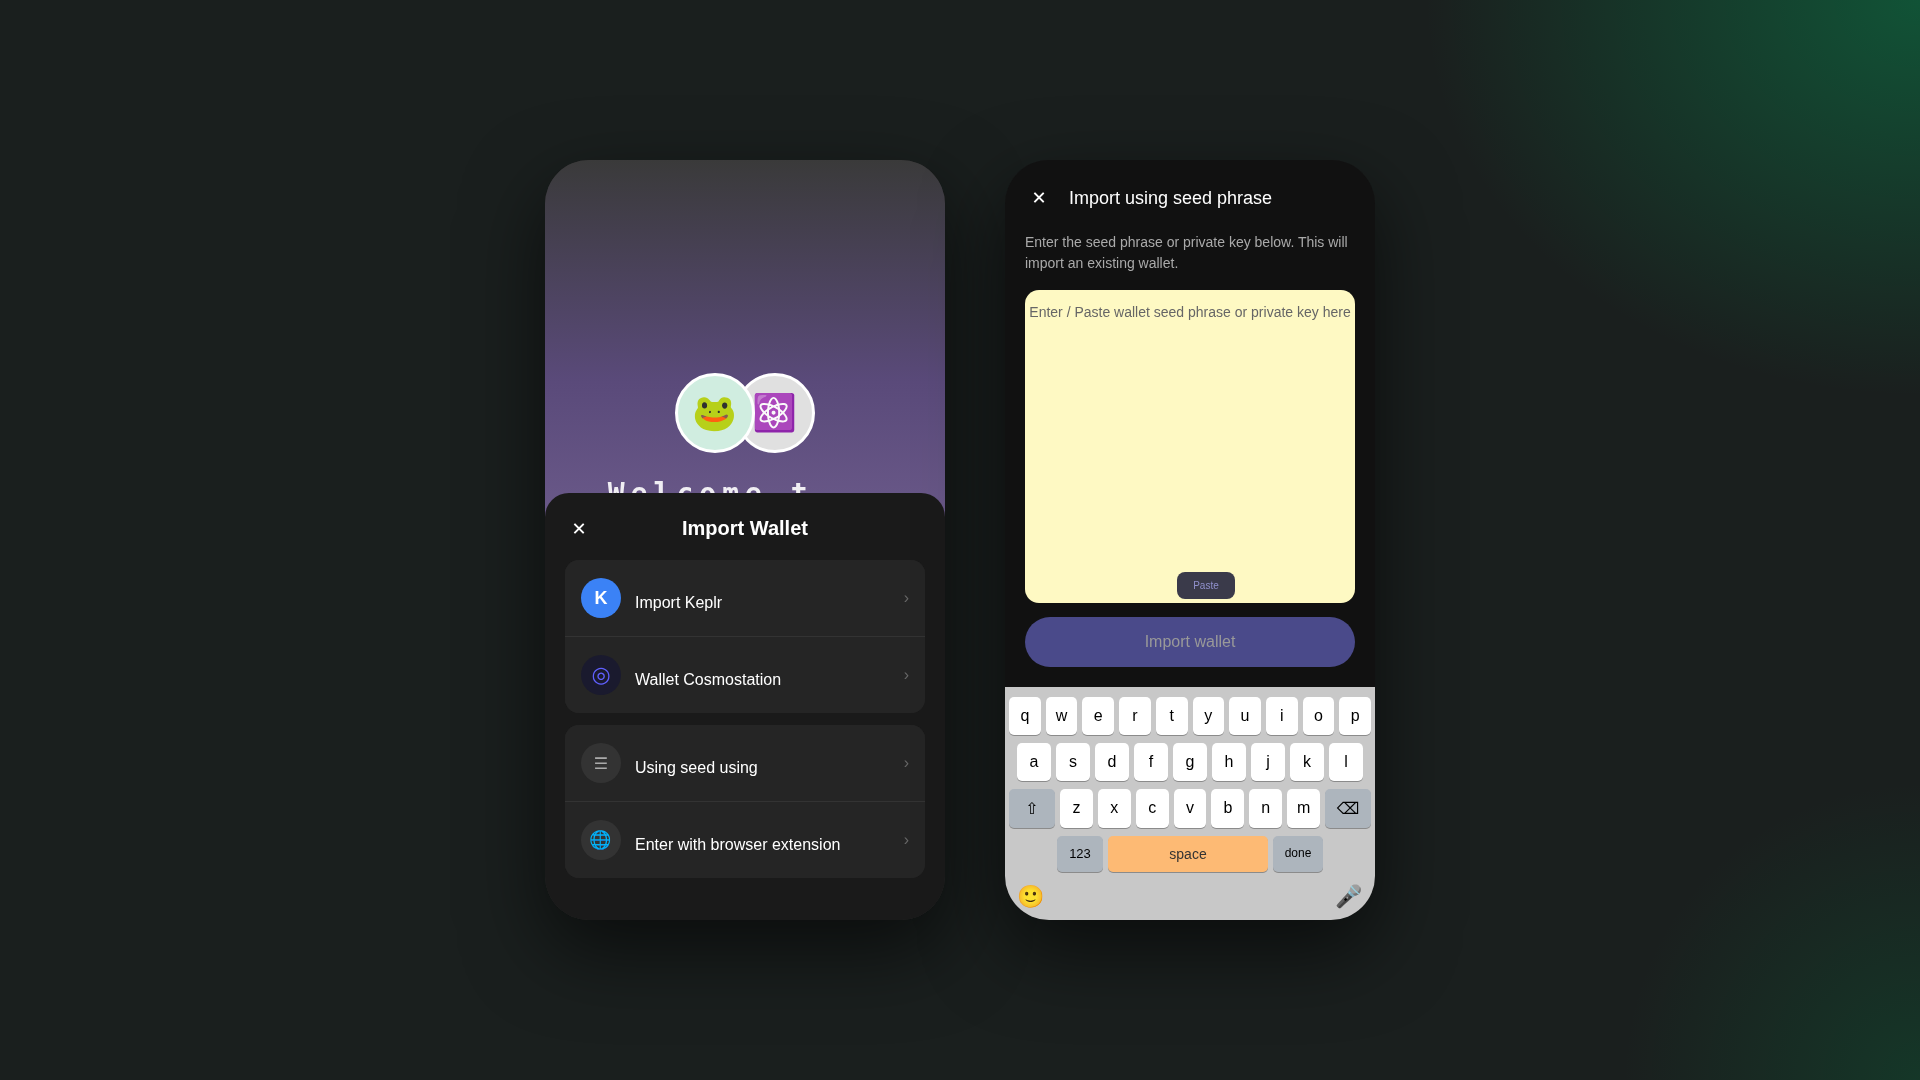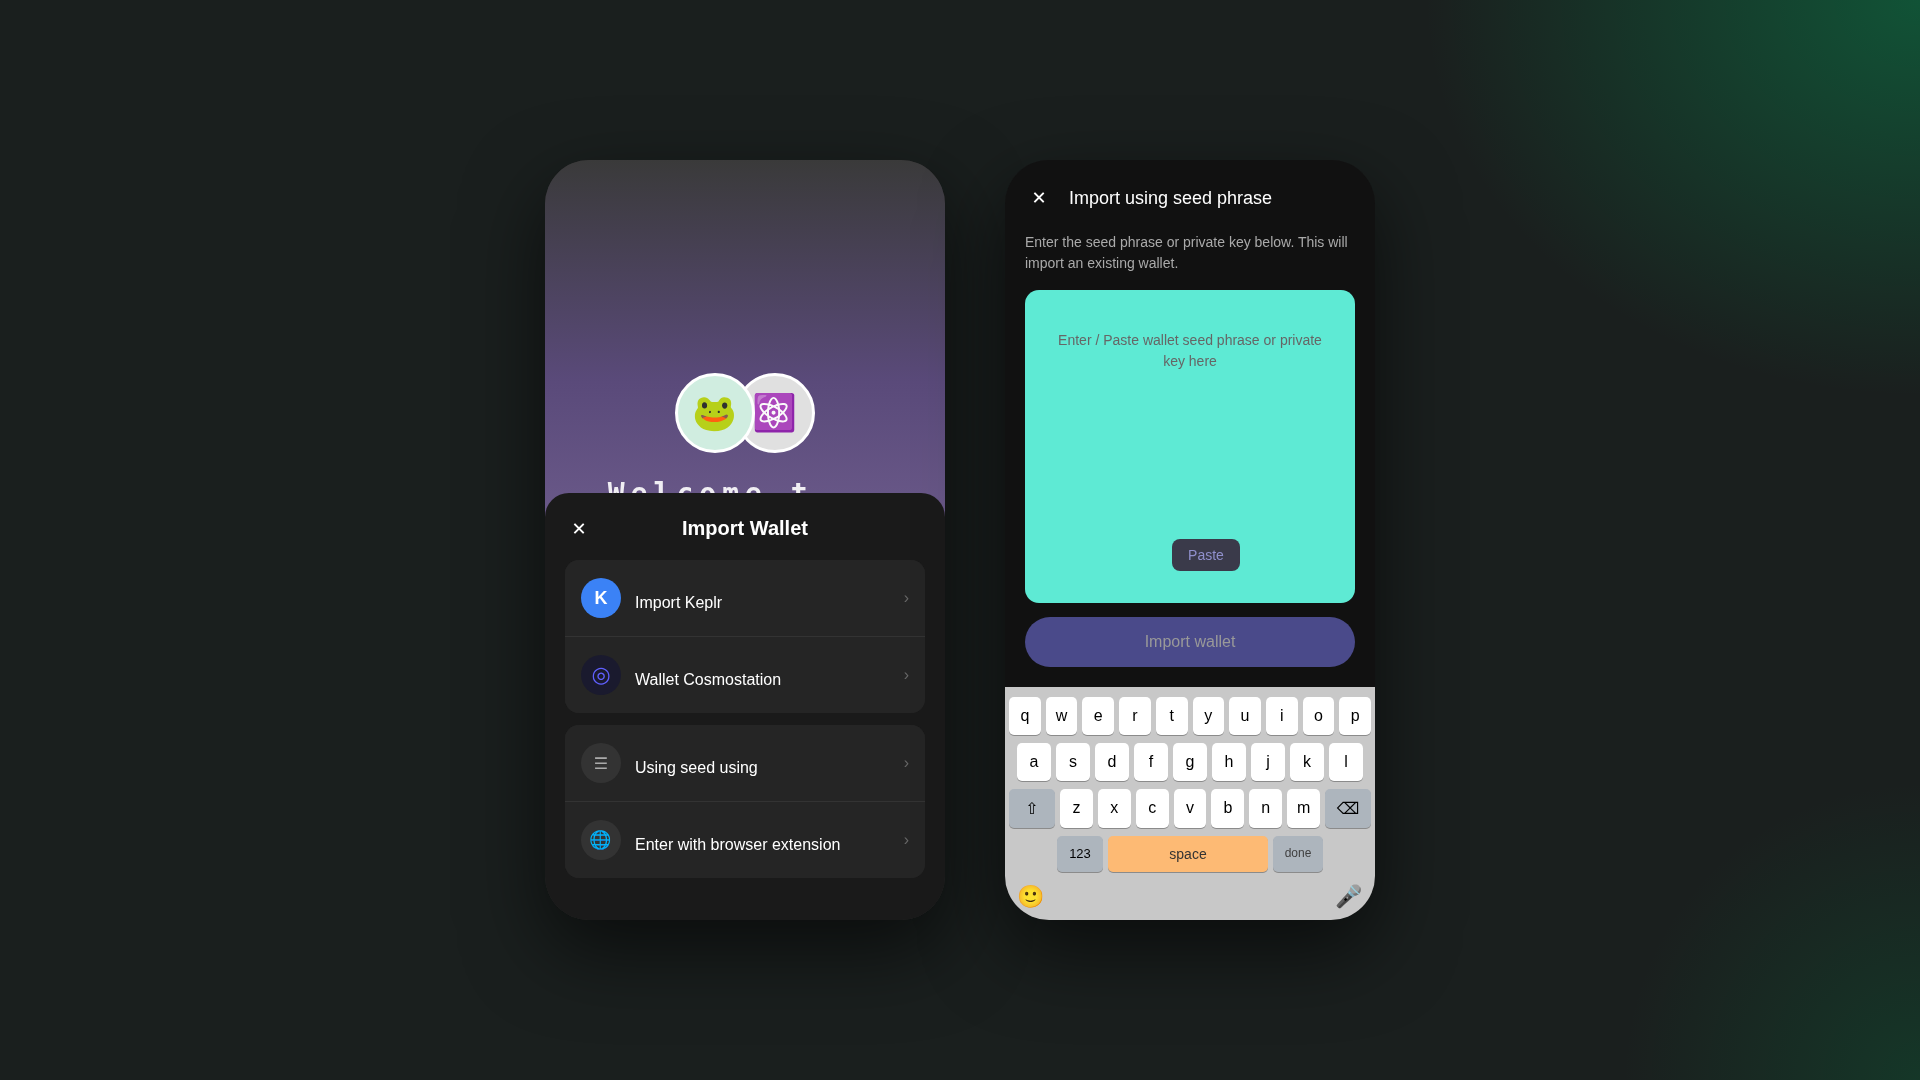--- a/index.html
+++ b/index.html
@@ -260,23 +260,23 @@
 
     .right-modal-subtitle {
       font-size: 14px;
       color: #aaa;
       text-align: left;
       line-height: 1.5;
       margin-bottom: 16px;
     }
 
     .seed-input-area {
-      background: #5eead4;
+      background: #fef9c3;
       border-radius: 14px;
-      padding: 32px;
+      padding: 4px;
       flex: 1;
       position: relative;
       display: flex;
       flex-direction: column;
       margin-bottom: 14px;
       min-height: 160px;
     }
 
     .seed-input-placeholder {
       font-size: 14px;
@@ -285,21 +285,21 @@
       line-height: 1.5;
       margin-top: 8px;
     }
 
     .paste-btn {
       background: #3a3a4a;
       color: #9090cc;
       border: none;
       border-radius: 8px;
       padding: 8px 16px;
-      font-size: 14px;
+      font-size: 10px;
       cursor: pointer;
       align-self: center;
       margin-top: auto;
       margin-left: 32px;
     }
 
     .import-wallet-btn {
       background: #4a4a8a;
       color: #999;
       border: none;
@@ -350,21 +350,21 @@
     .key.space-key {
       background: #fdba74;
       flex: 4;
       max-width: 160px;
       font-size: 14px;
       color: #333;
     }
 
     .key.done-key {
       background: #adb5bd;
-      color: #404040;
+      color: #000000;
       flex: 1.4;
       max-width: 50px;
       font-size: 12px;
     }
 
     .key.num-key {
       background: #adb5bd;
       flex: 1.4;
       max-width: 46px;
       font-size: 13px;

